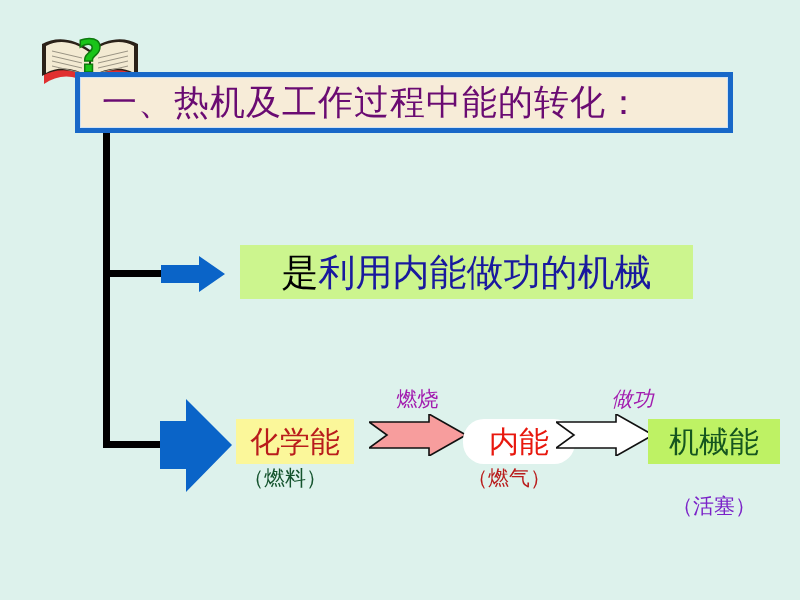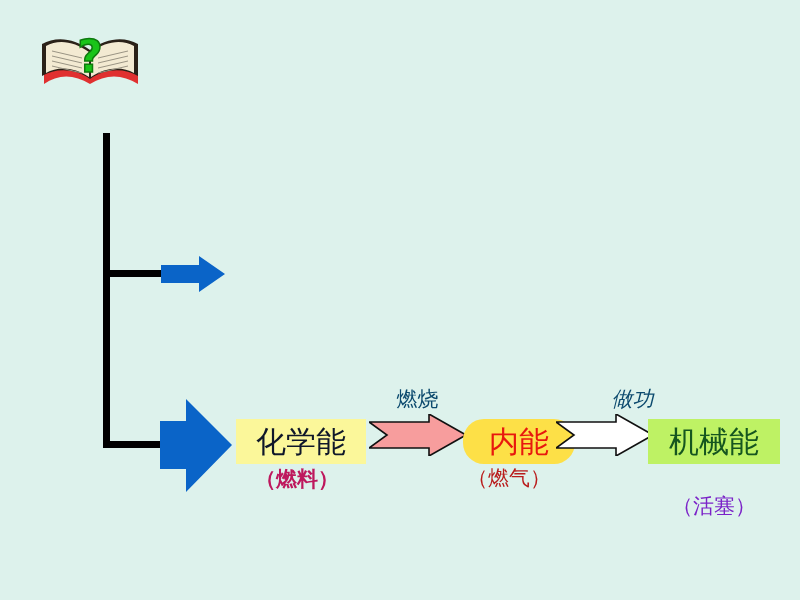--- a/index.html
+++ b/index.html
@@ -133,47 +133,47 @@
   .e-sub {
     position: absolute;
     font-family: "DejaVu Serif", serif;
     font-size: 21px;
     line-height: 1;
     white-space: nowrap;
     text-align: center;
   }
 
   #box-chemical {
-    left: 236px; top: 419px; width: 130px; height: 45px;
-    background: #fbf79a; color: #0f172a;
-  }
-  #sub-chemical { left: 232px; top: 468px; width: 130px; color: #be185d; font-weight: bold; }
+    left: 236px; top: 419px; width: 118px; height: 45px;
+    background: #fbf79a; color: #b91c1c;
+  }
+  #sub-chemical { left: 220px; top: 468px; width: 130px; color: #14532d; }
 
   #box-internal {
     left: 463px; top: 419px; width: 112px; height: 45px;
-    background: #fde047; color: #e8180e; border-radius: 21px;
+    background: #ffffff; color: #e8180e; border-radius: 21px;
   }
   #sub-internal { left: 448px; top: 468px; width: 122px; color: #b91c1c; }
 
   #box-mechanical {
     left: 648px; top: 419px; width: 132px; height: 45px;
     background: #bef264; color: #15561f;
   }
   #sub-mechanical { left: 648px; top: 468px; width: 132px; color: #7b23c8; margin-top: 28px; }
 
   
   .chain-arrow { position: absolute; }
   #arrow-burn  { left: 369px; top: 414px; width: 97px; height: 42px; }
   #arrow-work  { left: 556px; top: 414px; width: 97px; height: 42px; }
 
   .chain-label {
     position: absolute;
     font-family: "DejaVu Serif", serif;
     font-size: 21px;
-    color: #0c4a6e;
+    color: #a21caf;
     line-height: 1;
     white-space: nowrap;
     text-align: center;
   }
   #label-burn { left: 369px; top: 389px; width: 97px; }
   #label-work { left: 584px; top: 389px; width: 97px; font-style: italic; }
 </style>
 </head>
 <body>
 
@@ -192,37 +192,43 @@
         <line x1="14" y1="36" x2="44" y2="43"></line>
         <line x1="90" y1="21" x2="60" y2="28"></line>
         <line x1="90" y1="26" x2="60" y2="33"></line>
         <line x1="90" y1="31" x2="60" y2="38"></line>
         <line x1="90" y1="36" x2="60" y2="43"></line>
       </g>
       <text x="52" y="42" font-family="'DejaVu Sans', sans-serif" font-size="44" font-weight="bold" fill="#19c419" stroke="#0d7a0d" stroke-width="1.5" text-anchor="middle">?</text>
     </svg>
   </div>
 
+  <div class="title-box">
+    <div class="title-text">一、热机及工作过程中能的转化：</div>
+  </div>
 
   <div class="vline"></div>
   <div class="hline-1"></div>
   <div class="hline-2"></div>
 
   <div class="blue-arrow-1">
     <svg viewBox="0 0 64 36" width="64" height="36">
       <polygon points="0,9 38,9 38,0 64,18 38,36 38,27 0,27" fill="#0a64c8"></polygon>
     </svg>
   </div>
 
   <div class="blue-arrow-2">
     <svg viewBox="0 0 72 93" width="72" height="93">
       <polygon points="0,22 26,22 26,0 72,46 26,93 26,70 0,70" fill="#0a64c8"></polygon>
     </svg>
   </div>
 
+  <div class="green-box">
+    <div class="txt"><span class="first-char">是</span><span class="rest">利用内能做功的机械</span></div>
+  </div>
 
   <div class="chain">
 
     <div class="e-box" id="box-chemical">
       <span>化学能</span>
     </div>
     <div class="e-sub" id="sub-chemical">（燃料）</div>
 
     <div class="chain-label" id="label-burn">燃烧</div>
     <div class="chain-arrow" id="arrow-burn">

